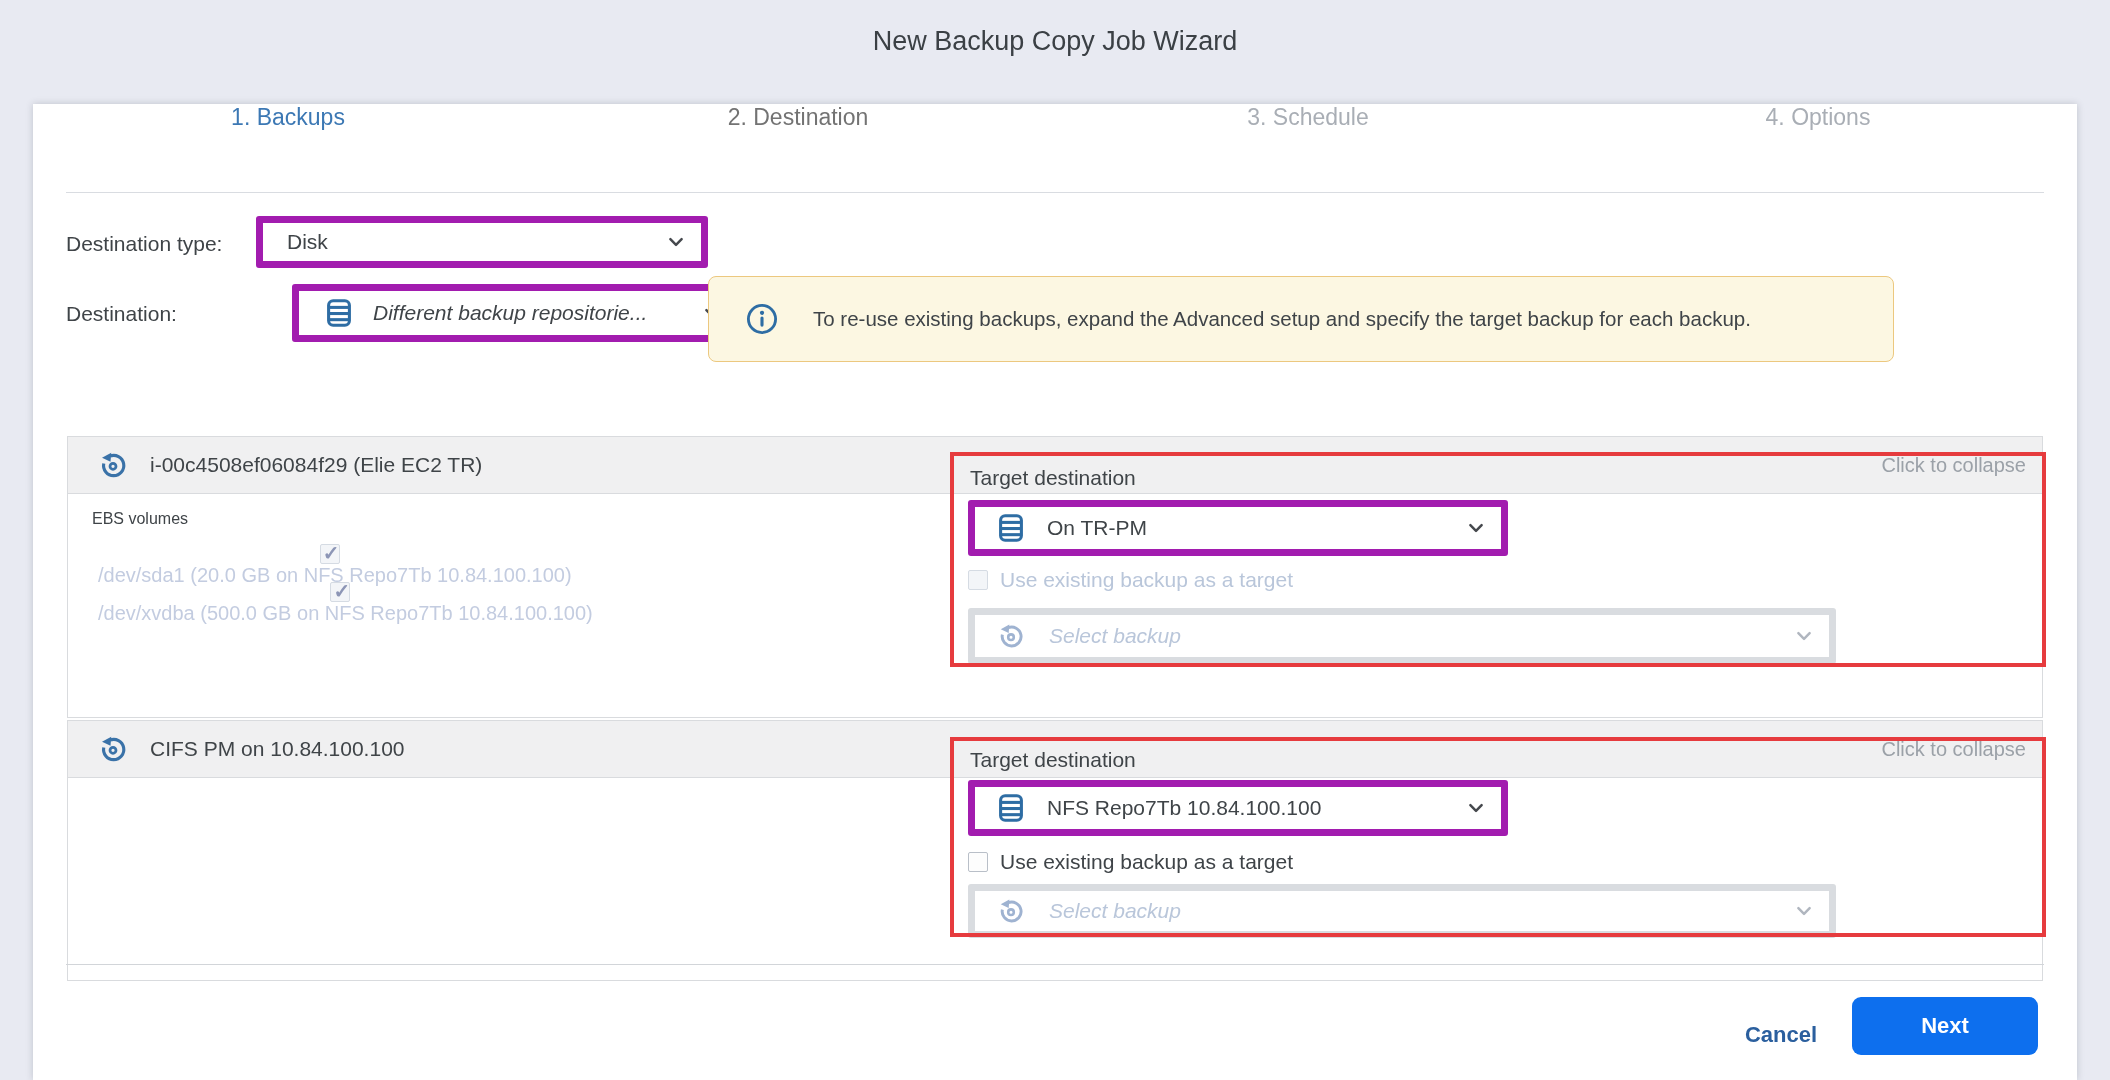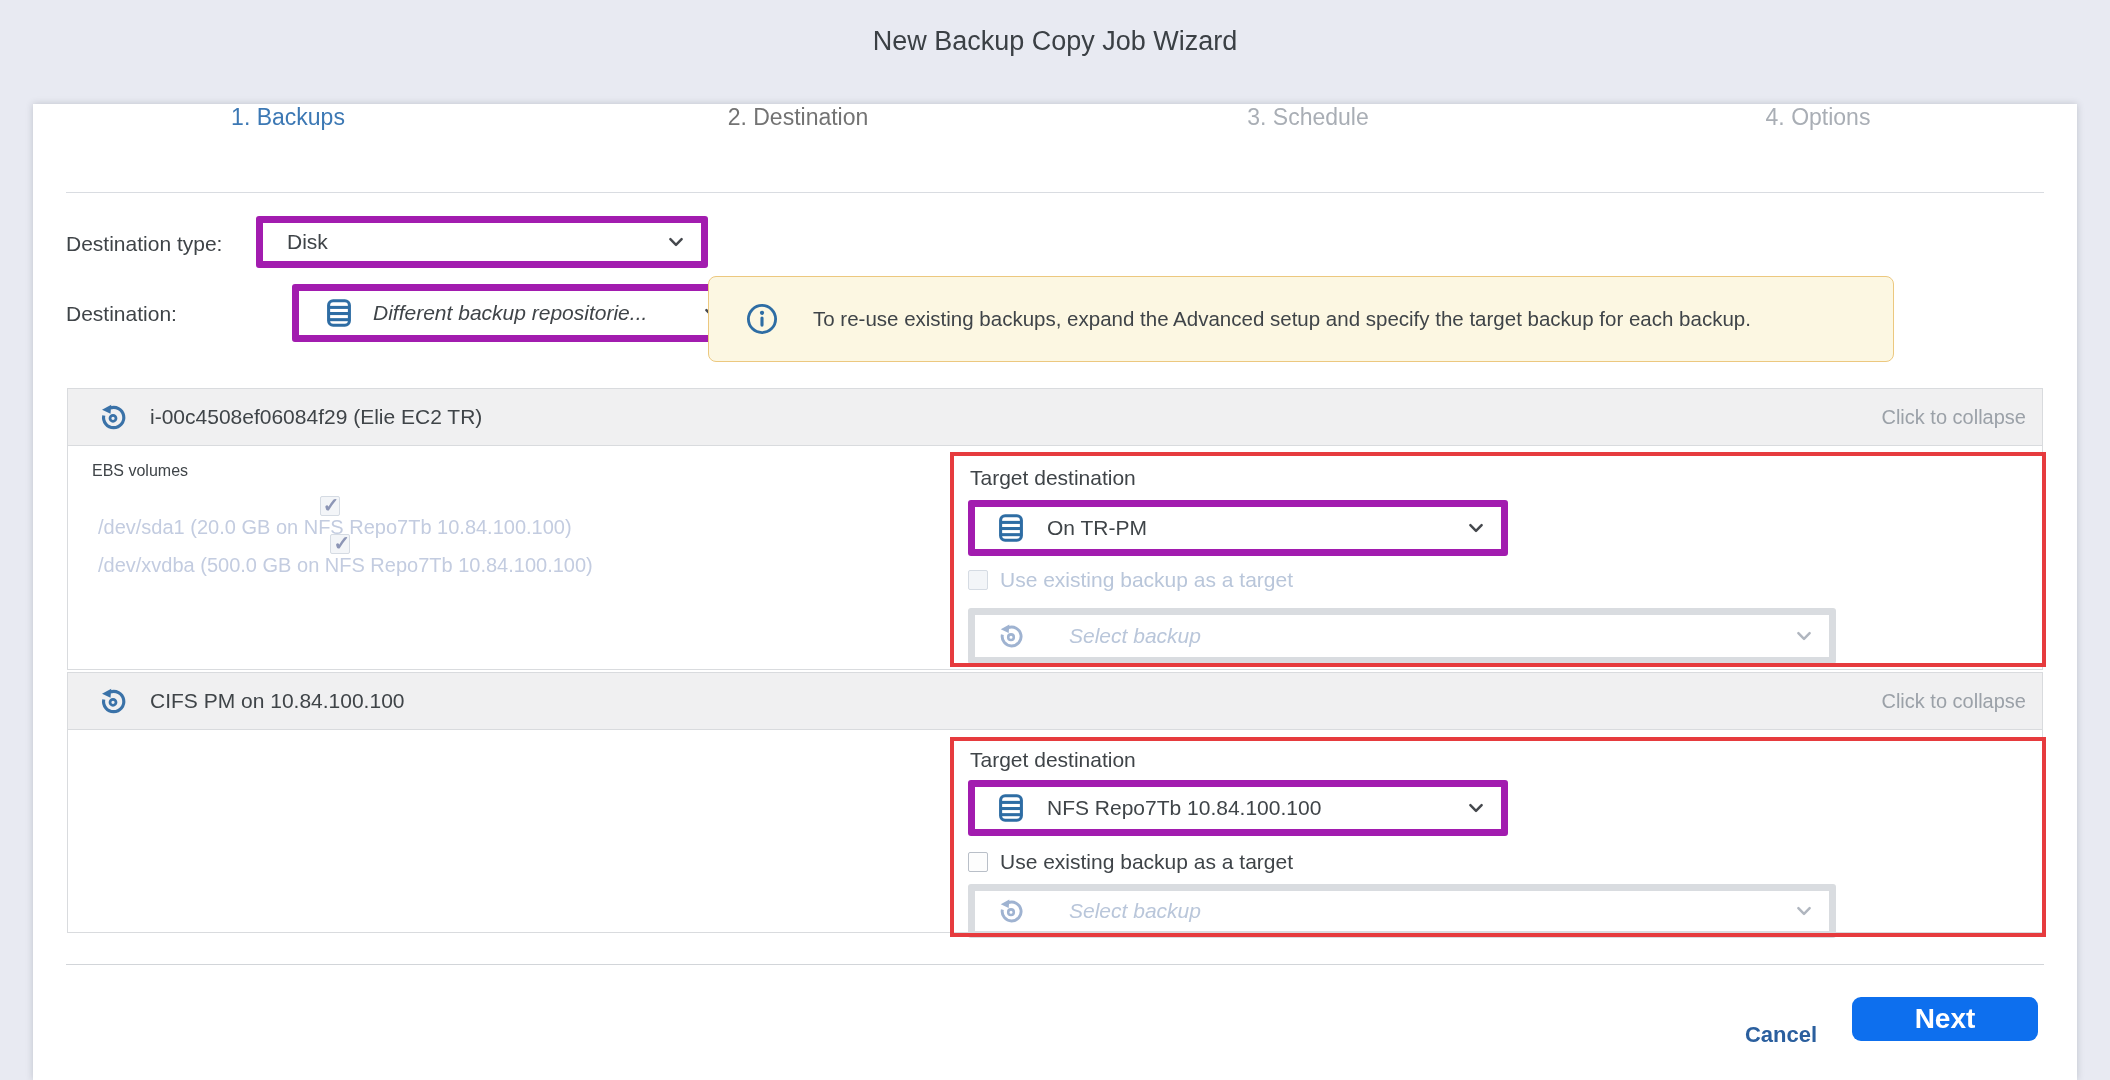--- a/index.html
+++ b/index.html
@@ -32,37 +32,37 @@
   .dropdown {
     position:absolute; background:#fff; border:7px solid #a21caf; border-radius:3px;
     display:flex; align-items:center; cursor:pointer;
   }
   .dropdown .chev { position:absolute; right:16px; display:flex; color:#45484d; }
   .dropdown .chev.light { color:#b0b6bf; }
   .dd-text { font-size:21px; color:#3f4448; white-space:nowrap; }
   .italic { font-style:italic; }
   .dd-icon { display:flex; color:#2e6da4; }
   .dd-icon.light { color:#9fb3d1; }
-  .dropdown.disabled { border-color:#d9dcе0; border-color:#d9dce0; cursor:default;gap:20px; }
+  .dropdown.disabled { border-color:#d9dcе0; border-color:#d9dce0; cursor:default; }
   .dropdown.disabled .dd-text { color:#b9c6da; }
 
   
   .banner {
     position:absolute; left:675px; top:172px; width:1186px; height:86px;
     background:#fcf7e2; border:1px solid #ecc87f; border-radius:8px;
     display:flex; align-items:center;
   }
   .banner-icon { margin-left:36px; display:flex; }
   .banner-text { margin-left:34px; font-size:20.5px; color:#3f4448; }
 
   
   .section { position:absolute; left:34px; width:1976px; }
   .sec-header {
     height:58px; background:#f0f0f1; border:1px solid #d9dbde;
-    display:flex; align-items:center; cursor:pointer;
+    display:flex; align-items:center; cursor:pointer;margin-top:48px;
   }
   .sec-header .hist { margin-left:30px; display:flex; color:#3a72a8; }
   .sec-title { margin-left:22px; font-size:21px; color:#3f4448; }
   .sec-hint { margin-left:auto; margin-right:16px; font-size:20px; color:#9ba1a8; }
   .sec-body { position:relative; background:#fff; border:1px solid #d9dbde; border-top:none; }
 
   .vol-title { position:absolute; left:24px; top:16px; font-size:16px; color:#3f4448; }
   .vol-row { position:absolute; left:20px; display:flex; align-items:center;flex-direction:column; }
   .vol-label { font-size:20px; color:#c3cce0; margin-left:10px; white-space:nowrap; }
 
@@ -84,23 +84,23 @@
 
   .red-box { position:absolute; border:4px solid #e63b3e; pointer-events:none; z-index:5; }
 
   .footer-divider { position:absolute; left:33px; top:860px; width:1978px; height:1px; background:#d2d5d9; }
   .cancel-btn {
     position:absolute; left:1668px; top:905px; width:160px; height:52px;
     line-height:52px; text-align:center; font-size:22px; font-weight:bold;
     color:#2b5f9e; cursor:pointer;
   }
   .next-btn {
-    position:absolute; left:1819px; top:893px; width:186px; height:44px;
+    position:absolute; left:1819px; top:893px; width:186px; height:58px;
     background:#0d6fee; border:none; border-radius:9px; color:#fff;
-    font-size:28px; font-weight:bold; display:flex; align-items:center;
+    font-size:22px; font-weight:bold; display:flex; align-items:center;
     justify-content:center; cursor:pointer; font-family:"Liberation Sans", sans-serif;
   }
 </style>
 </head>
 <body>
 
 <div class="wizard-title">New Backup Copy Job Wizard</div>
 
 <div class="card">
 

